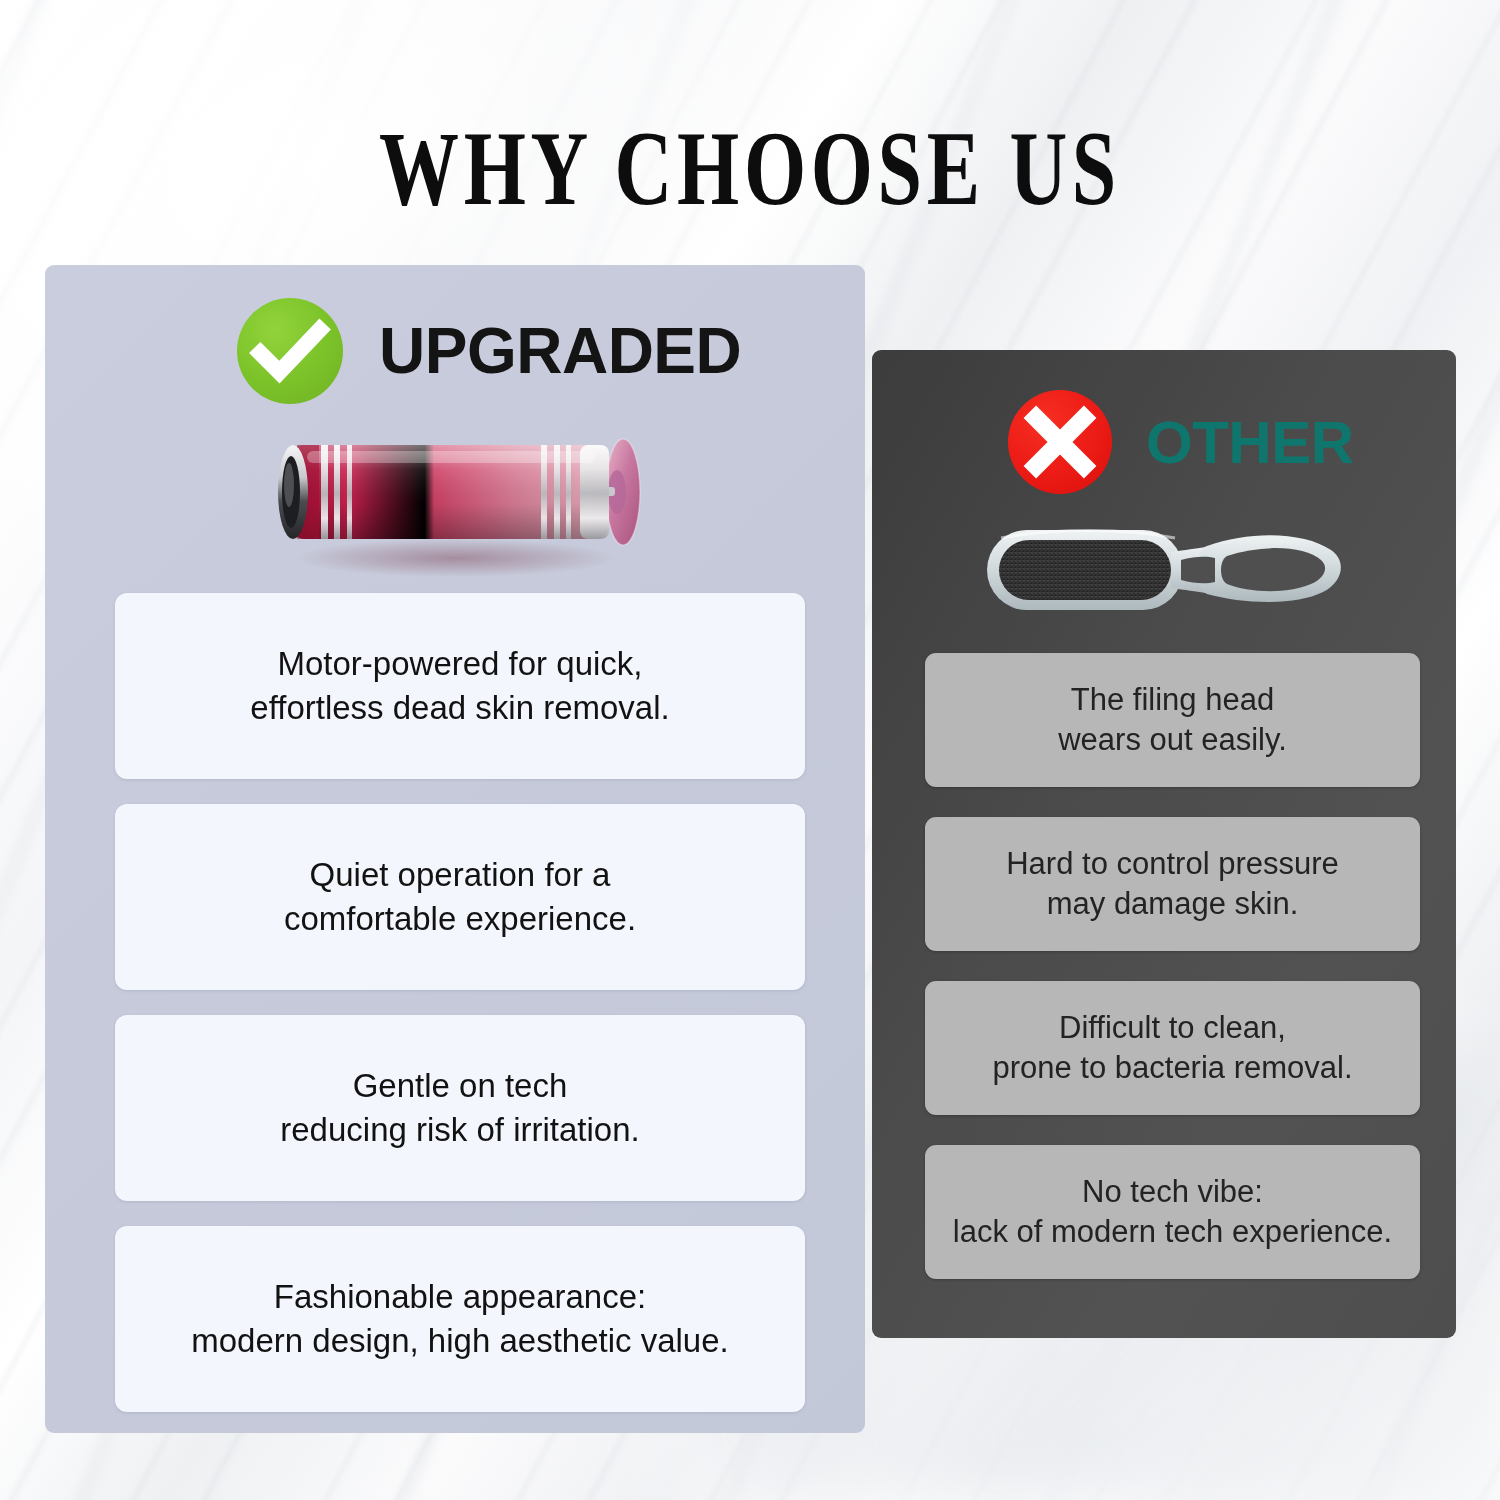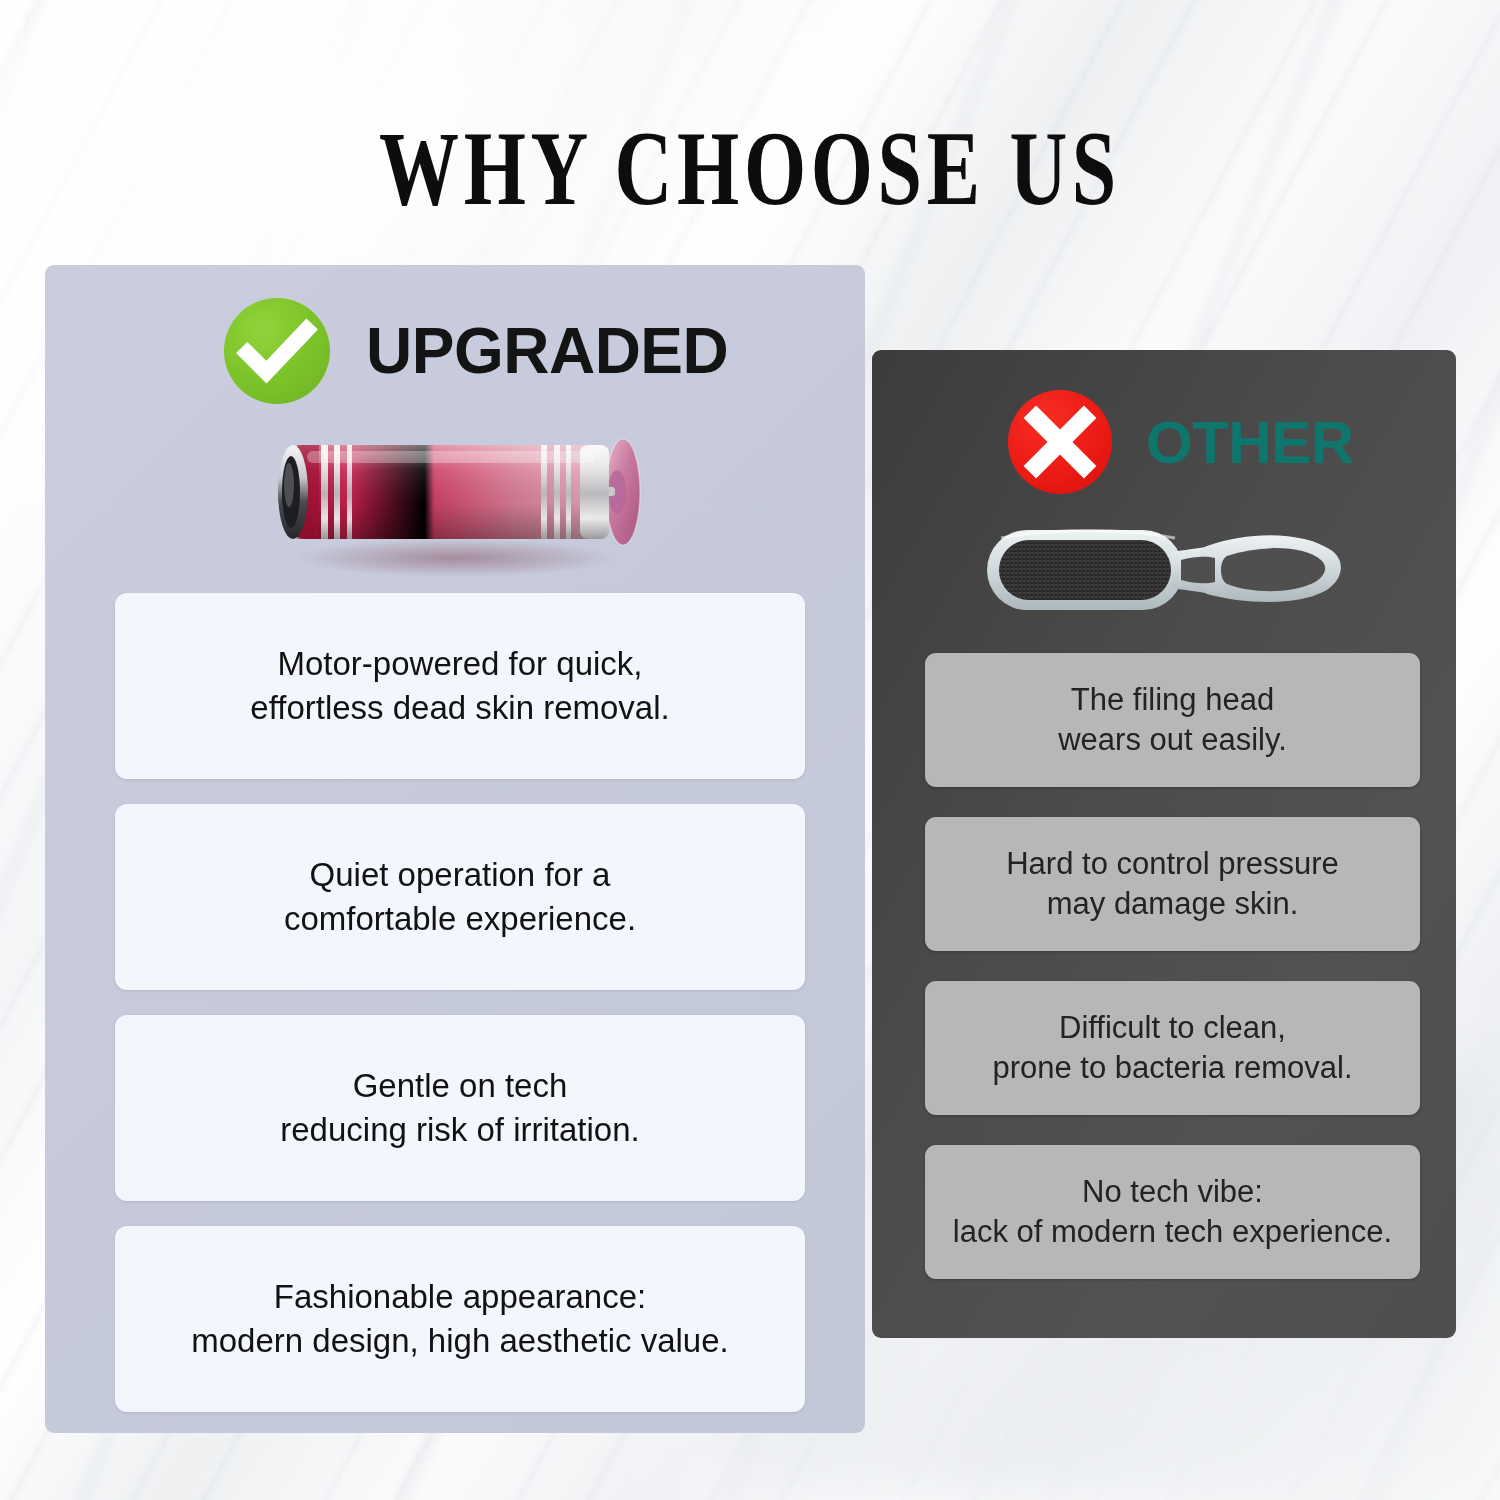--- a/index.html
+++ b/index.html
@@ -124,21 +124,21 @@
     height: 988px;
     background: linear-gradient(120deg, #3c3c3c 0%, #4b4b4b 40%, #525252 70%, #4e4e4e 100%);
   }
 
   
   .hdr {
     position: absolute;
     display: flex;
     align-items: center;
   }
-  .hdr-upgraded { left: 224px; top: 298px; }
+  .hdr-upgraded { left: 237px; top: 298px; }
   .hdr-other    { left: 1008px; top: 390px; }
 
   .badge {
     position: relative;
     border-radius: 50%;
     flex: 0 0 auto;
   }
   .badge-check {
     width: 106px; height: 106px;
     background: radial-gradient(circle at 36% 30%, #92d33c 0%, #7dc42a 48%, #6fb224 100%);

